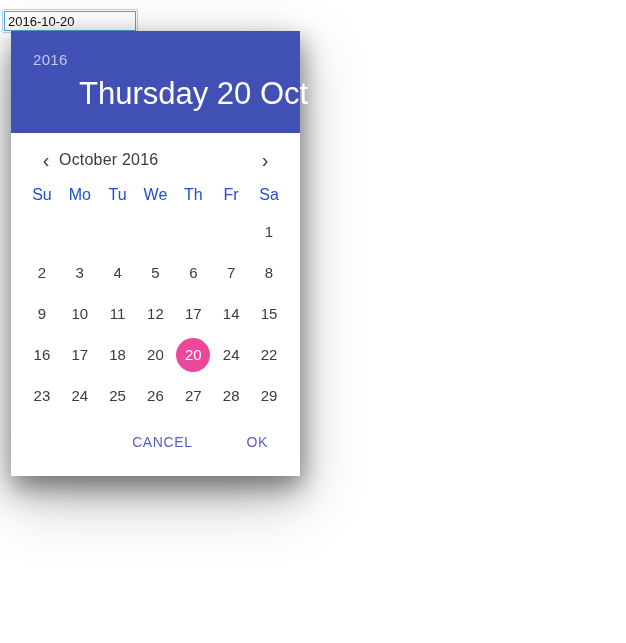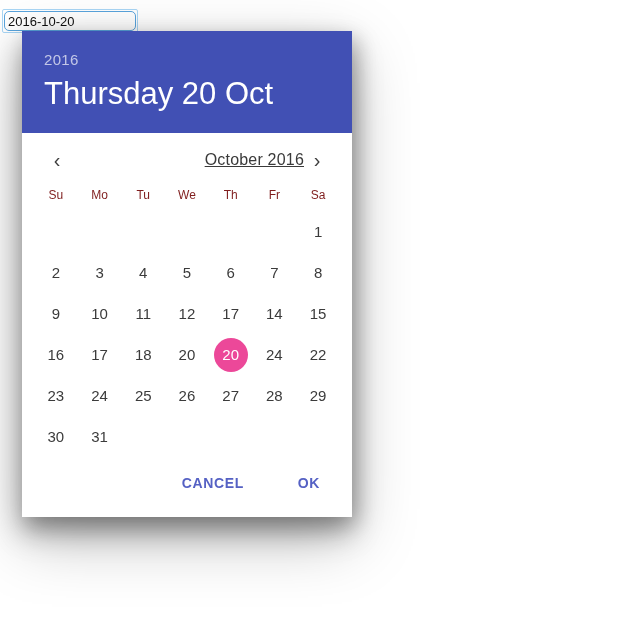--- a/index.html
+++ b/index.html
@@ -26,35 +26,35 @@
     border: 1px solid #a9d6f5;
     border-radius: 2px;
     background: #ffffff;
     padding: 1px;
   }
   #date-input {
     width: 100%;
     height: 100%;
     box-sizing: border-box;
     border: 1px solid #5aa4dd;
-    border-radius: 5px;
+    border-radius: 0;
     outline: none;
     font-family: "Liberation Sans", sans-serif;
     font-size: 13px;
     color: #111111;
     padding: 0 3px;
     background: #ffffff;
   }
 
   
   #datepicker {
     position: absolute;
-    left: 22px;
+    left: 11px;
     top: 31px;
-    width: 330px;
+    width: 289px;
     background: #ffffff;
     box-shadow: 0 14px 26px rgba(0,0,0,0.34), 0 22px 60px rgba(0,0,0,0.26),
                 6px 6px 18px rgba(0,0,0,0.14);
     z-index: 5;
   }
 
   
   #dp-header {
     background: #4150b4;
     padding: 20px 22px 18px 22px;
@@ -67,20 +67,21 @@
     line-height: 18px;
     letter-spacing: 0.3px;
   }
   #dp-date {
     color: #ffffff;
     font-size: 31px;
     line-height: 40px;
     margin-top: 5px;
     font-weight: 400;
     white-space: nowrap;
+    margin-left: 46px;
   }
 
   
   #dp-body {
     padding: 8px 12px 0 12px;
     box-sizing: border-box;
   }
 
   #dp-nav {
     display: flex;
@@ -98,36 +99,35 @@
     justify-content: center;
     color: #3c3c3c;
     font-size: 20px;
     line-height: 20px;
     cursor: pointer;
     user-select: none;
     font-family: "Liberation Sans", sans-serif;
   }
   #dp-month-label {
     flex: 1;
-    text-align: right;
+    text-align: left;
     font-size: 16px;
     color: #3a3a3a;
     letter-spacing: 0.2px;
-    text-decoration: underline;
   }
 
   table.dp-grid {
     width: 100%;
     border-collapse: collapse;
     table-layout: fixed;
   }
   table.dp-grid th {
-    font-size: 12px;
+    font-size: 16px;
     font-weight: 400;
-    color: #7f1d1d;
+    color: #1d4ed8;
     height: 30px;
     text-align: center;
   }
   table.dp-grid td {
     height: 41px;
     text-align: center;
     padding: 0;
   }
   .dp-day {
     display: inline-flex;
@@ -156,21 +156,21 @@
     align-items: center;
     padding: 10px 22px 18px 12px;
     box-sizing: border-box;
   }
   .dp-action-btn {
     background: none;
     border: none;
     color: #5561c4;
     font-family: "Liberation Sans", sans-serif;
     font-size: 14px;
-    font-weight: bold;
+    font-weight: normal;
     letter-spacing: 0.6px;
     padding: 8px 10px;
     margin-left: 34px;
     cursor: pointer;
   }
 </style>
 </head>
 <body>
 
 <div id="date-input-wrap">
@@ -243,29 +243,20 @@
           </tr>
           <tr>
             <td><span class="dp-day">23</span></td>
             <td><span class="dp-day">24</span></td>
             <td><span class="dp-day">25</span></td>
             <td><span class="dp-day">26</span></td>
             <td><span class="dp-day">27</span></td>
             <td><span class="dp-day">28</span></td>
             <td><span class="dp-day">29</span></td>
           </tr>
-          <tr>
-            <td><span class="dp-day">30</span></td>
-            <td><span class="dp-day">31</span></td>
-            <td><span class="dp-day empty"></span></td>
-            <td><span class="dp-day empty"></span></td>
-            <td><span class="dp-day empty"></span></td>
-            <td><span class="dp-day empty"></span></td>
-            <td><span class="dp-day empty"></span></td>
-          </tr>
         </tbody>
     </table>
 
   </div>
 
   <div id="dp-actions">
     <button class="dp-action-btn">CANCEL</button>
     <button class="dp-action-btn">OK</button>
   </div>
 

